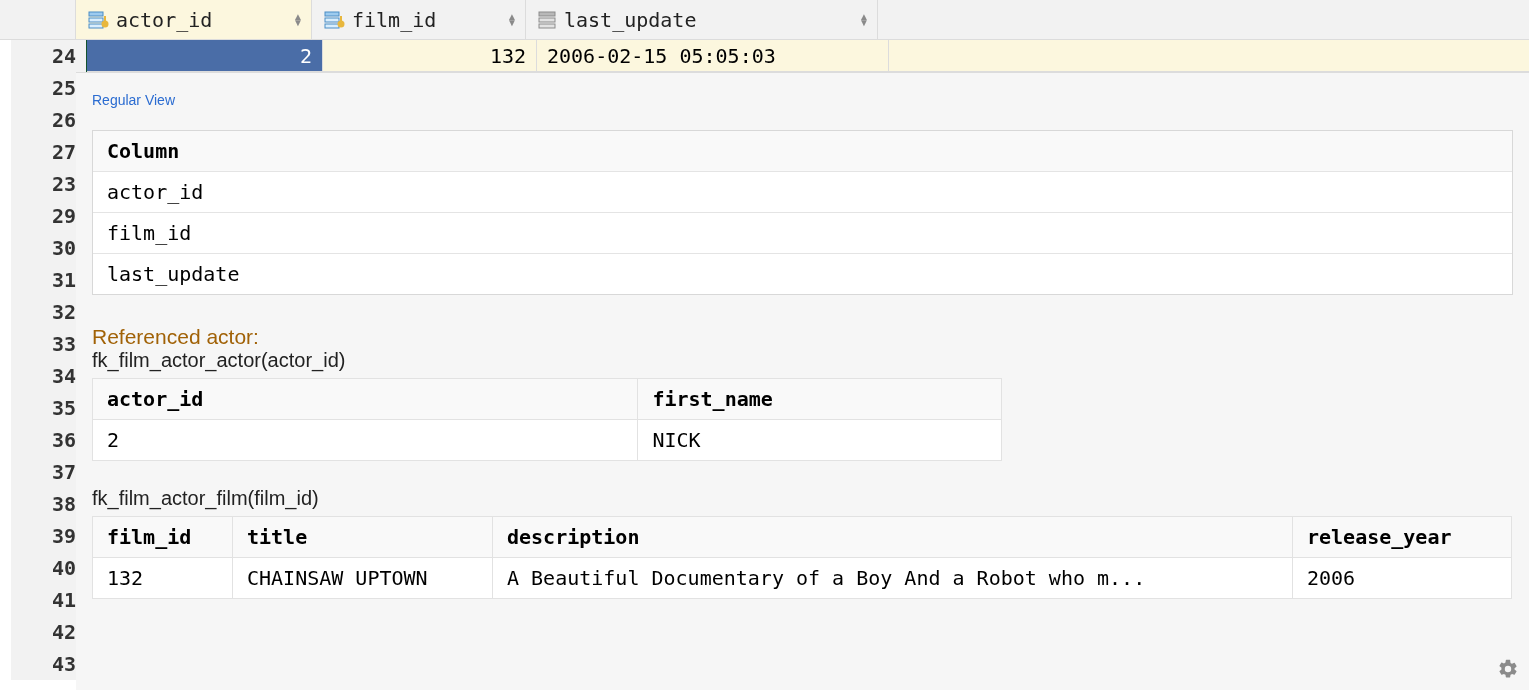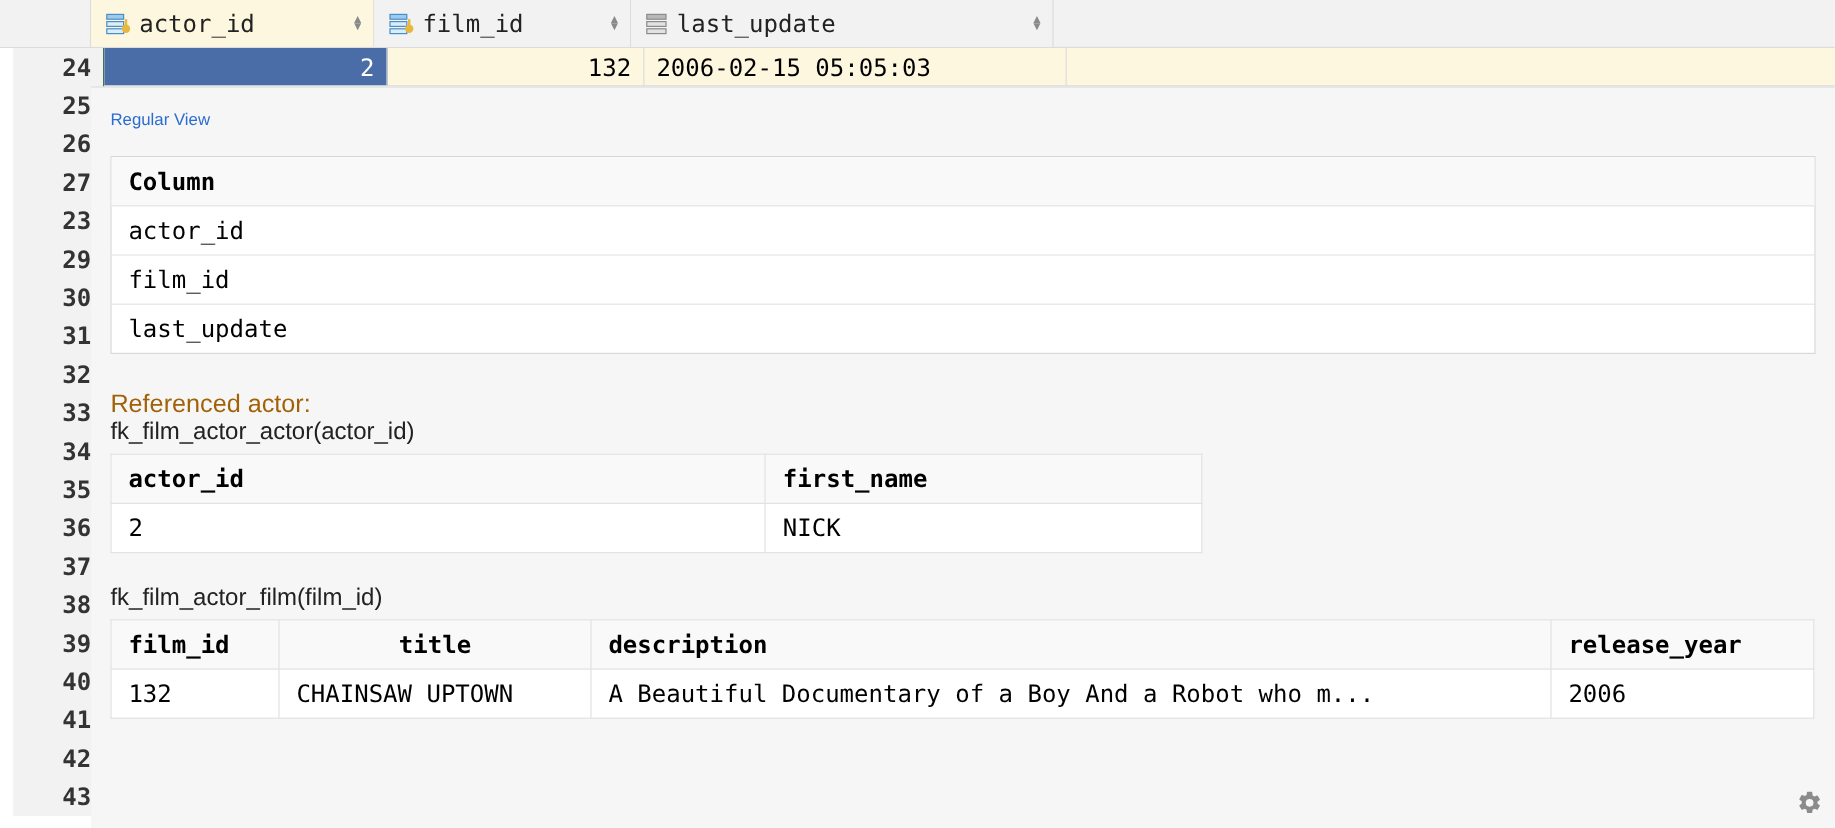--- a/index.html
+++ b/index.html
@@ -256,21 +256,21 @@
     </tbody>
       </table>
   </div>
 
   <div class="ref-block" style="margin-top:26px;">
     <div class="ref-sub">fk_film_actor_film(film_id)</div>
     <table class="ref-table" style="width:1420px;">
       <tbody>
           <tr>
         <th style="width:140px;">film_id</th>
-        <th style="width:260px;text-align:center;">title</th>
+        <th style="width:260px;">title</th>
         <th style="width:800px;">description</th>
         <th>release_year</th>
       </tr>
       <tr>
         <td>132</td>
         <td>CHAINSAW UPTOWN</td>
         <td>A Beautiful Documentary of a Boy And a Robot who m...</td>
         <td>2006</td>
       </tr>
     </tbody>

